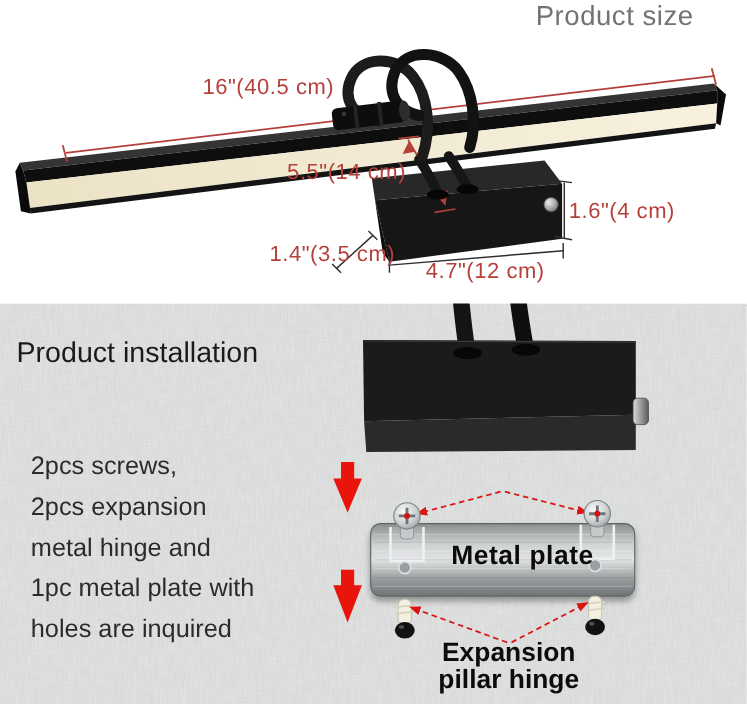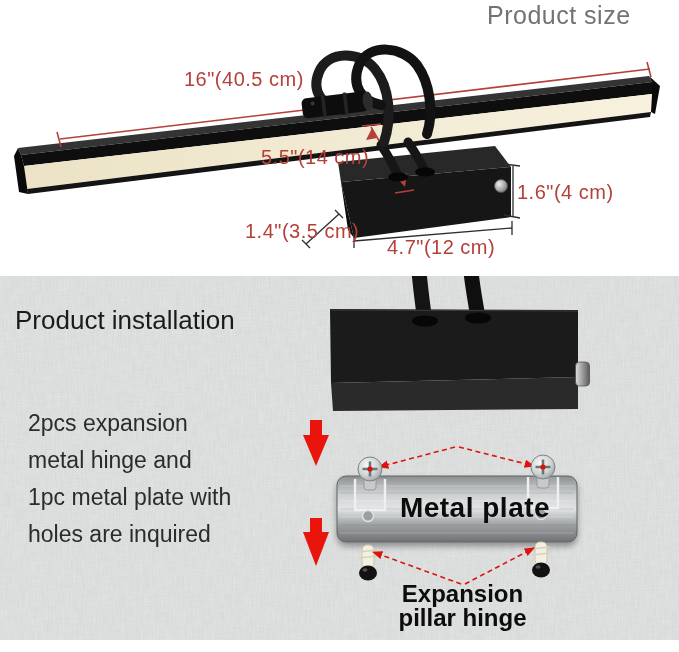--- a/index.html
+++ b/index.html
@@ -15,21 +15,21 @@
   .dim-wall{left:261px;top:146px;}
   .dim-bheight{left:517px;top:181px;}
   .dim-bdepth{left:245px;top:220px;}
   .dim-bwidth{left:387px;top:236px;}
   .bottom-section{position:absolute;left:0;top:276px;width:679px;height:364px;}
   .bottom-section svg{position:absolute;left:0;top:0;}
   .install-title{position:absolute;left:15px;top:29px;font-size:26px;color:#1a1a1a;white-space:nowrap;}
   .install-note{position:absolute;left:28px;top:129px;font-size:23px;line-height:37px;color:#2b2b2b;white-space:nowrap;}
   .lbl{position:absolute;font-weight:bold;color:#0c0c0c;text-align:center;white-space:nowrap;}
   .lbl-screws{left:397px;top:152px;width:110px;font-size:20px;}
-  .lbl-plate{left:337px;top:216px;width:276px;font-size:28px;letter-spacing:0.5px;}
+  .lbl-plate{left:337px;top:216px;width:276px;font-size:24px;letter-spacing:0.5px;}
   .lbl-expansion{left:375px;top:306px;width:175px;font-size:24px;line-height:24px;}
 </style>
 </head>
 <body>
 
 <div class="canvas">
 
   <section class="top-section">
     <svg width="679" height="277" viewBox="0 0 679 277">
       <defs>
@@ -248,20 +248,21 @@
 
       <g stroke="#dd1310" stroke-width="1.6" fill="none" stroke-dasharray="5 3.5">
         <path d="M 461 308 L 373 276" marker-end="url(#redTip)"></path>
         <path d="M 465 308 L 534 272" marker-end="url(#redTip)"></path>
       </g>
     </svg>
 
     <div class="install-title">Product installation</div>
 
     <div class="install-note">
+      <div>2pcs screws,</div>
       <div>2pcs expansion</div>
       <div>metal hinge and</div>
       <div>1pc metal plate with</div>
       <div>holes are inquired</div>
     </div>
 
     <div class="lbl lbl-plate">Metal plate</div>
     <div class="lbl lbl-expansion">
       <div>Expansion</div>
       <div>pillar hinge</div>

